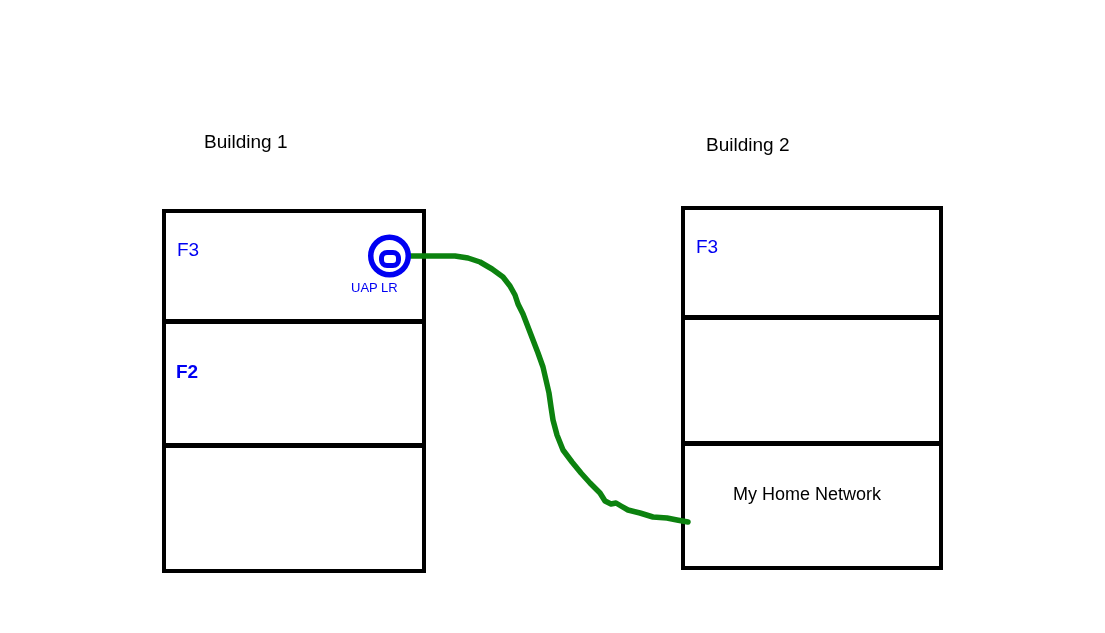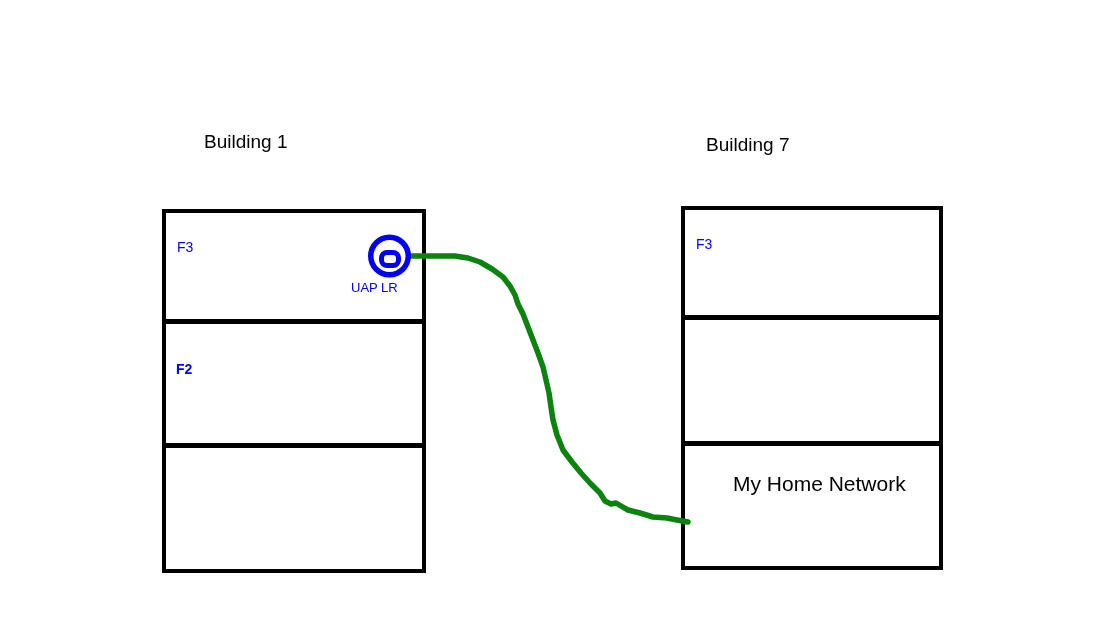--- a/index.html
+++ b/index.html
@@ -32,29 +32,30 @@
   }
   .floor {
     position: relative;
   }
   .floor-divider {
     height: 5px;
     background: var(--outline_black, #000000);
   }
   .floor-label {
     position: absolute;
-    font-size: 14px;
+    font-size: 19px;
     color: var(--label_blue, #0000ff);
     white-space: nowrap;
   }
   .black-label {
     position: absolute;
-    font-size: 21px;
+    font-size: 18px;
     color: var(--outline_black, #000000);
     white-space: nowrap;
+    margin-top: 12px;
   }
   .device-label {
     position: absolute;
     font-size: 13px;
     color: var(--label_blue, #0000ff);
     white-space: nowrap;
   }
   #overlay {
     position: absolute;
     left: 0;
@@ -87,21 +88,21 @@
     <div class="floor-divider"></div>
     <div class="floor" style="flex:1;"></div>
   </div>
 
   <div class="floor-label" style="left:177px; top:239px;">F3</div>
 
   <div class="floor-label" style="left:176px; top:361px;font-weight:bold;">F2</div>
 
   <div class="device-label" style="left:351px; top:280px;">UAP LR</div>
 
-  <div class="building-title" style="left:706px; top:134px;">Building 7</div>
+  <div class="building-title" style="left:706px; top:134px;">Building 2</div>
 
   <div class="building-box" style="left:681px; top:206px; width:262px; height:364px;">
     <div class="floor" style="height:105px;"></div>
     <div class="floor-divider"></div>
     <div class="floor" style="height:121px;"></div>
     <div class="floor-divider"></div>
     <div class="floor" style="flex:1;"></div>
   </div>
 
   <div class="floor-label" style="left:696px; top:236px;">F3</div>

